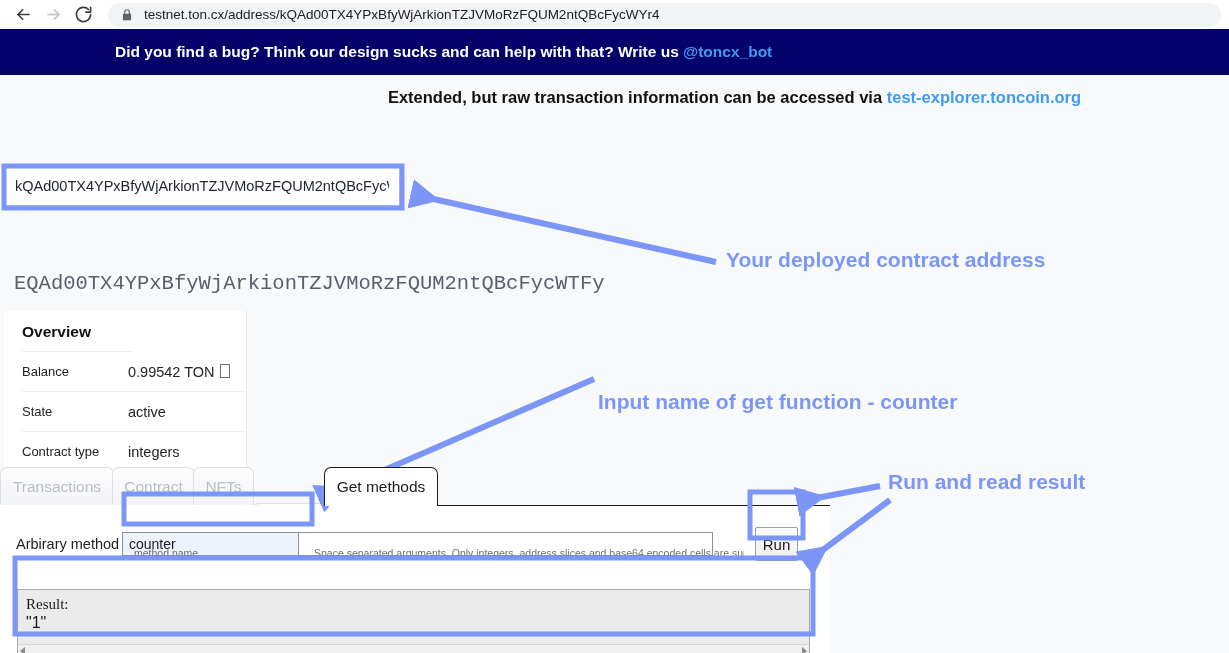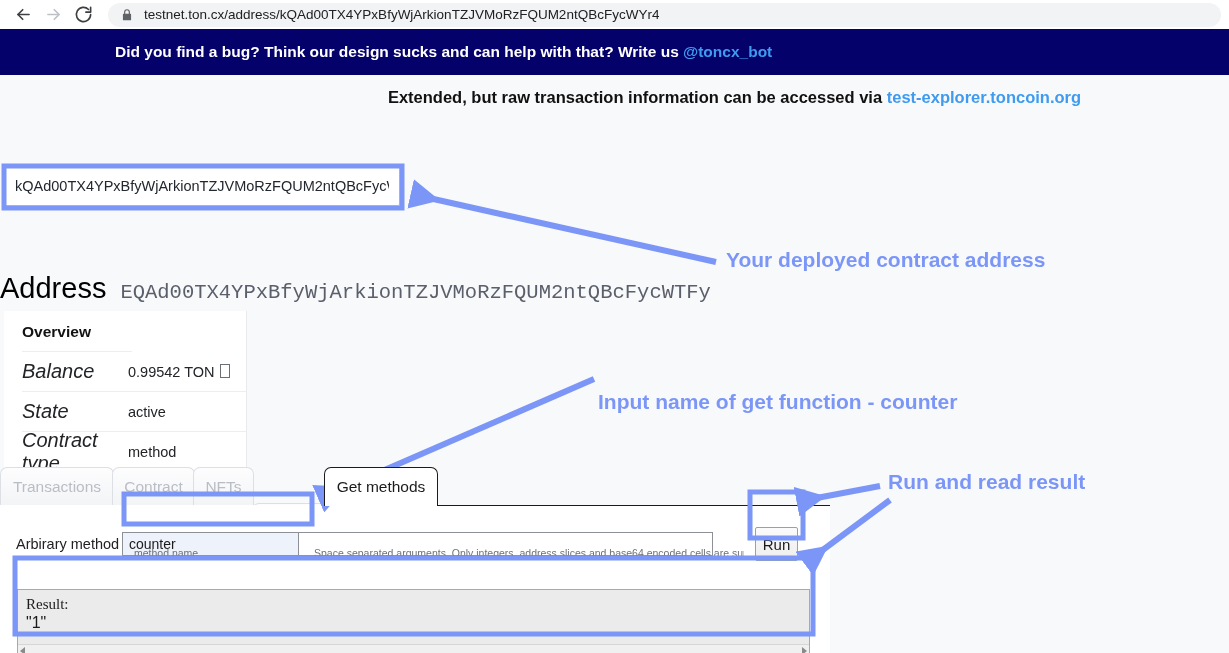--- a/index.html
+++ b/index.html
@@ -127,21 +127,21 @@
     display: flex; align-items: center;
     height: 39px;
     margin-left: 18px;
     border-bottom: 1px solid #eceef1;
     padding-right: 8px;
   }
   .ov-row:last-child { border-bottom: none; }
   .ov-key {
     width: 106px;
     font-family: "Liberation Sans", sans-serif;
-    font-size: 20px; color: #222427; font-style: italic;
+    font-size: 13px; color: #222427;
   }
   .ov-val {
     font-family: "Liberation Sans", sans-serif;
     font-size: 14.5px; color: #222427;
     white-space: nowrap;
   }
   .tofu {
     display: inline-block; width: 8px; height: 12px;
     border: 1px solid #6b6f76; margin-left: 5px;
     vertical-align: -1px;
@@ -331,37 +331,36 @@
 
     <div class="subbanner">
       <div class="subbanner-text"><span>Extended, but raw transaction information can be accessed via </span><span class="subbanner-link">test-explorer.toncoin.org</span></div>
     </div>
 
     <div class="addr-wrap">
       <input class="addr-input" type="text" value="kQAd00TX4YPxBfyWjArkionTZJVMoRzFQUM2ntQBcFycWYr4" style="">
     </div>
 
     <div class="addr-heading">
-      <span class="lbl">Address</span>
       <span class="val">EQAd00TX4YPxBfyWjArkionTZJVMoRzFQUM2ntQBcFycWTFy</span>
     </div>
 
     <div class="overview">
       <div class="overview-title">Overview</div>
       <div class="ov-row">
         <span class="ov-key">Balance</span>
         <span class="ov-val"><span>0.99542 TON</span><span class="tofu"></span></span>
       </div>
       <div class="ov-row">
         <span class="ov-key">State</span>
         <span class="ov-val">active</span>
       </div>
       <div class="ov-row">
         <span class="ov-key">Contract type</span>
-        <span class="ov-val">method</span>
+        <span class="ov-val">integers</span>
       </div>
     </div>
 
     <div class="tabstrip">
       <div class="tab" style="left:0px;width:114px;">
           <span>Transactions</span>
         </div>
       <div class="tab" style="left:112px;width:83px;">
           <span>Contract</span>
         </div>

